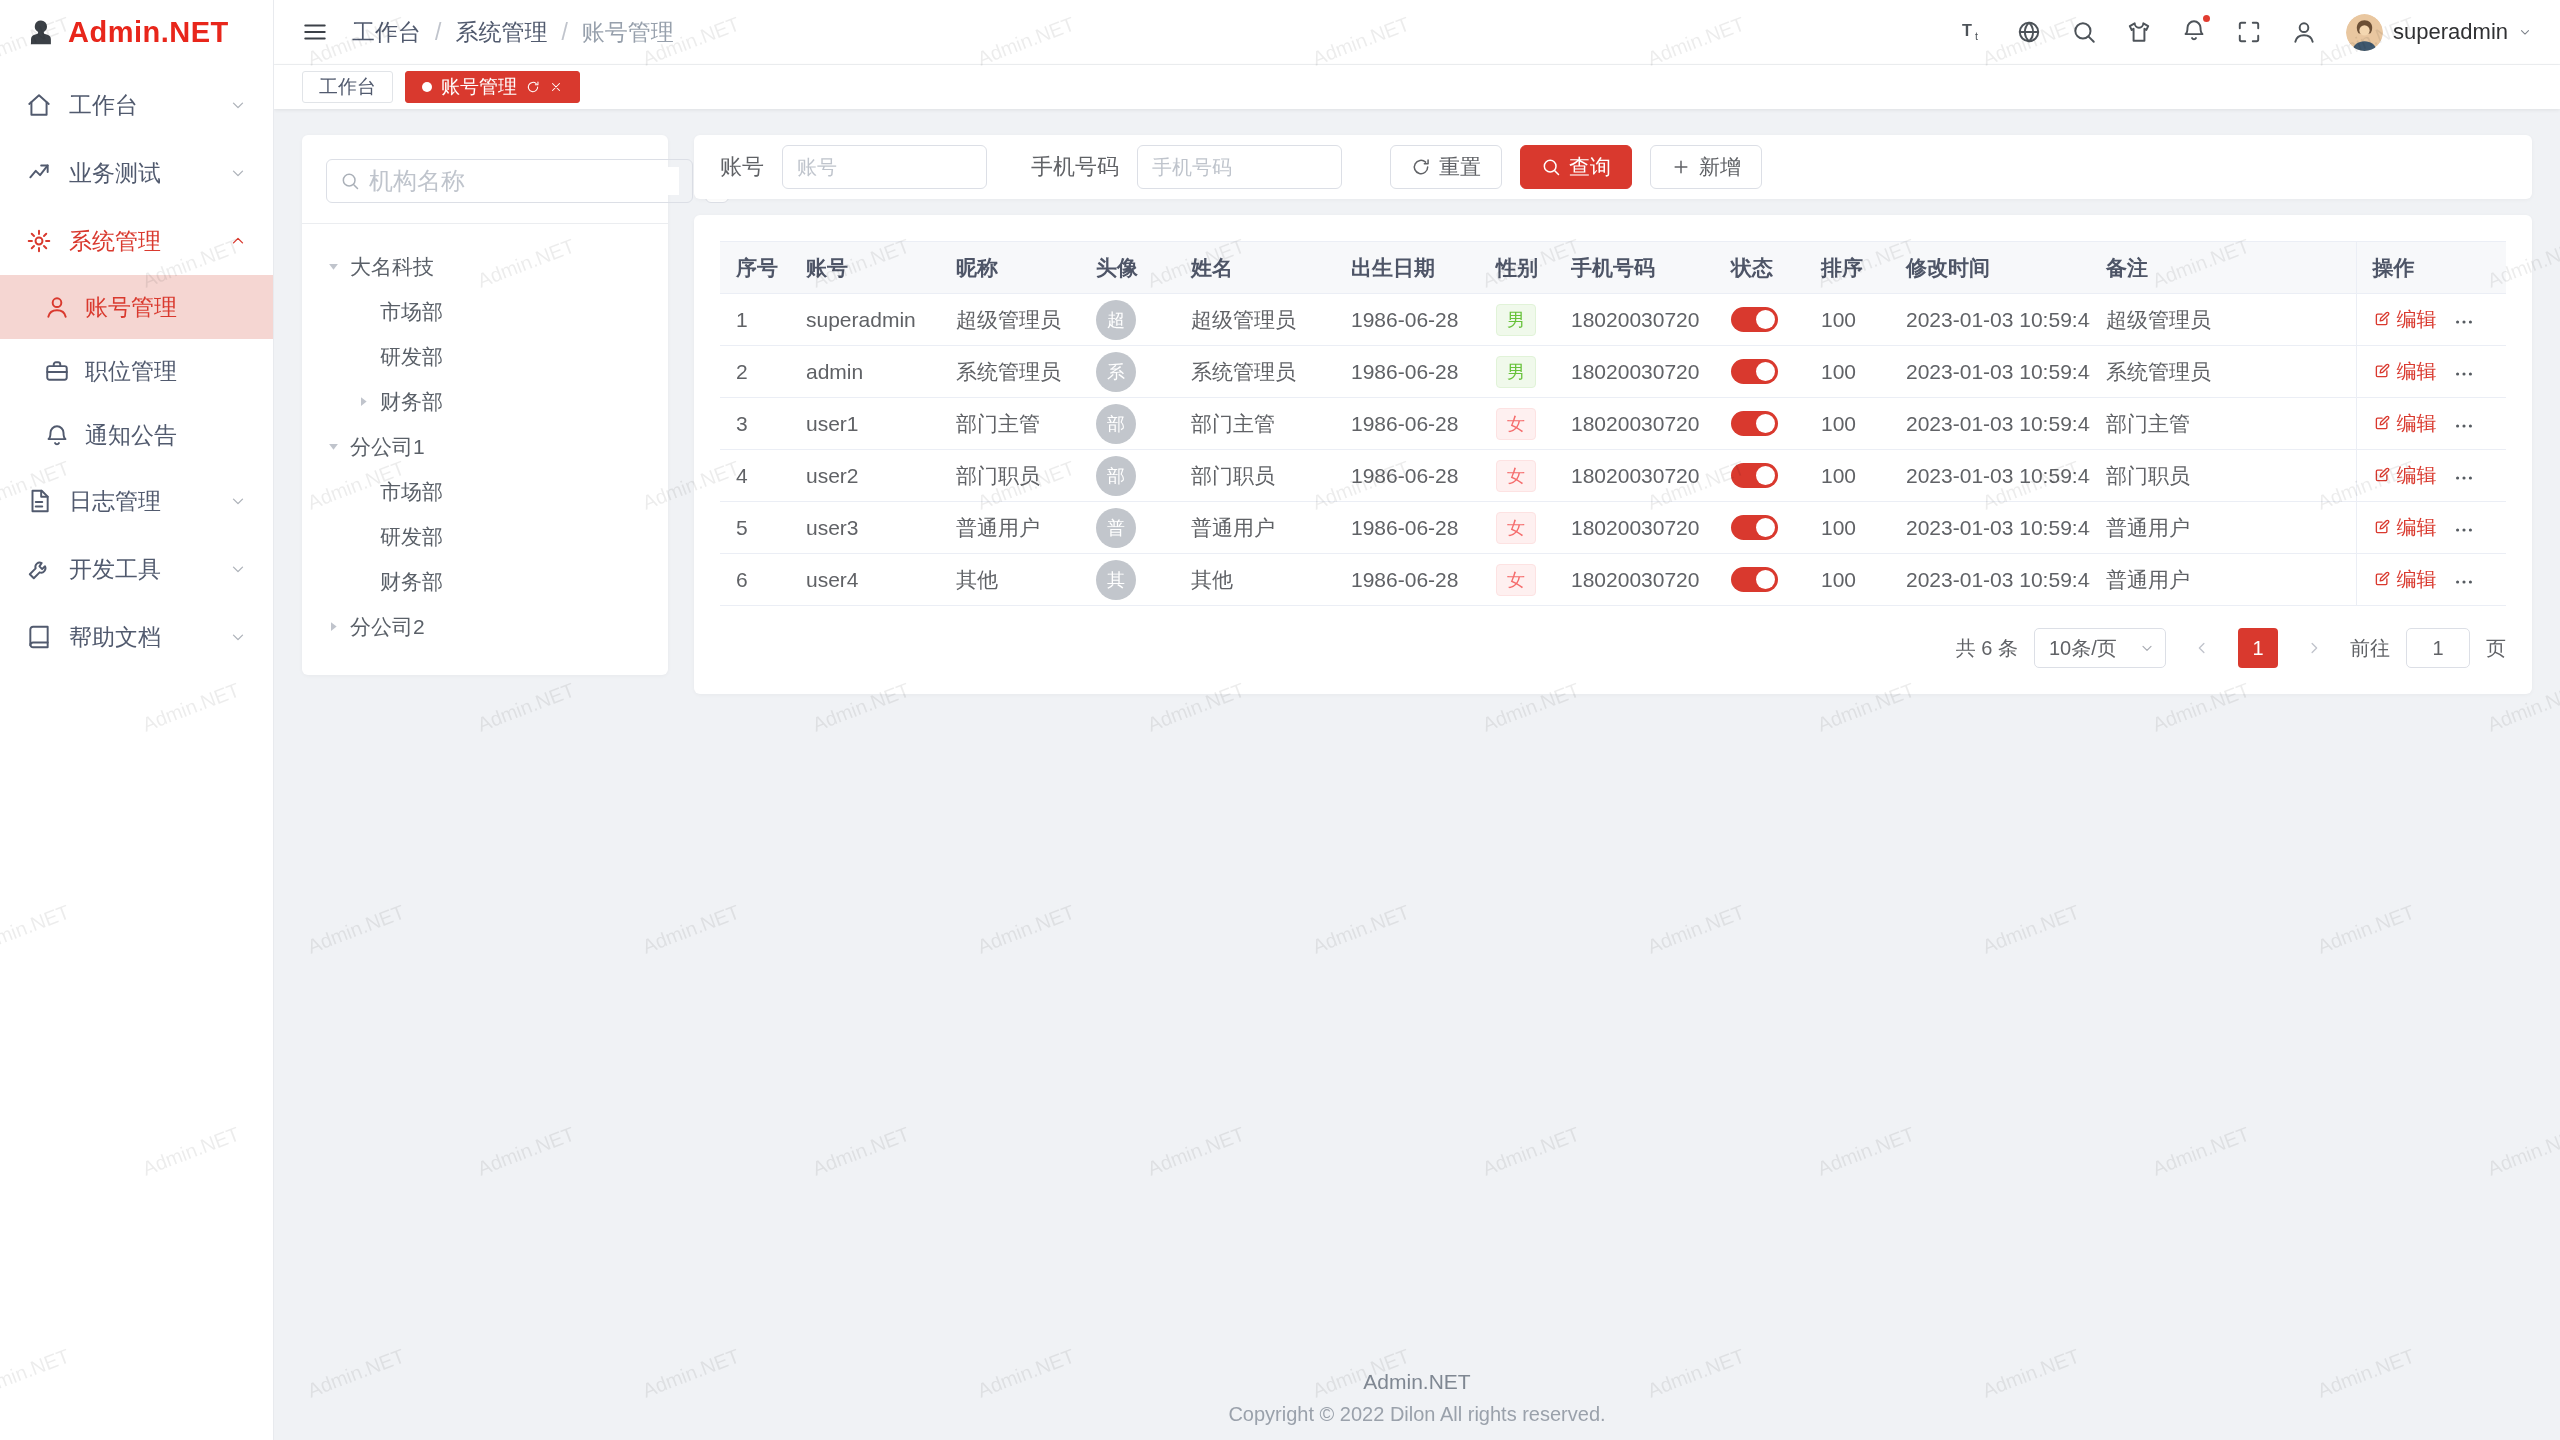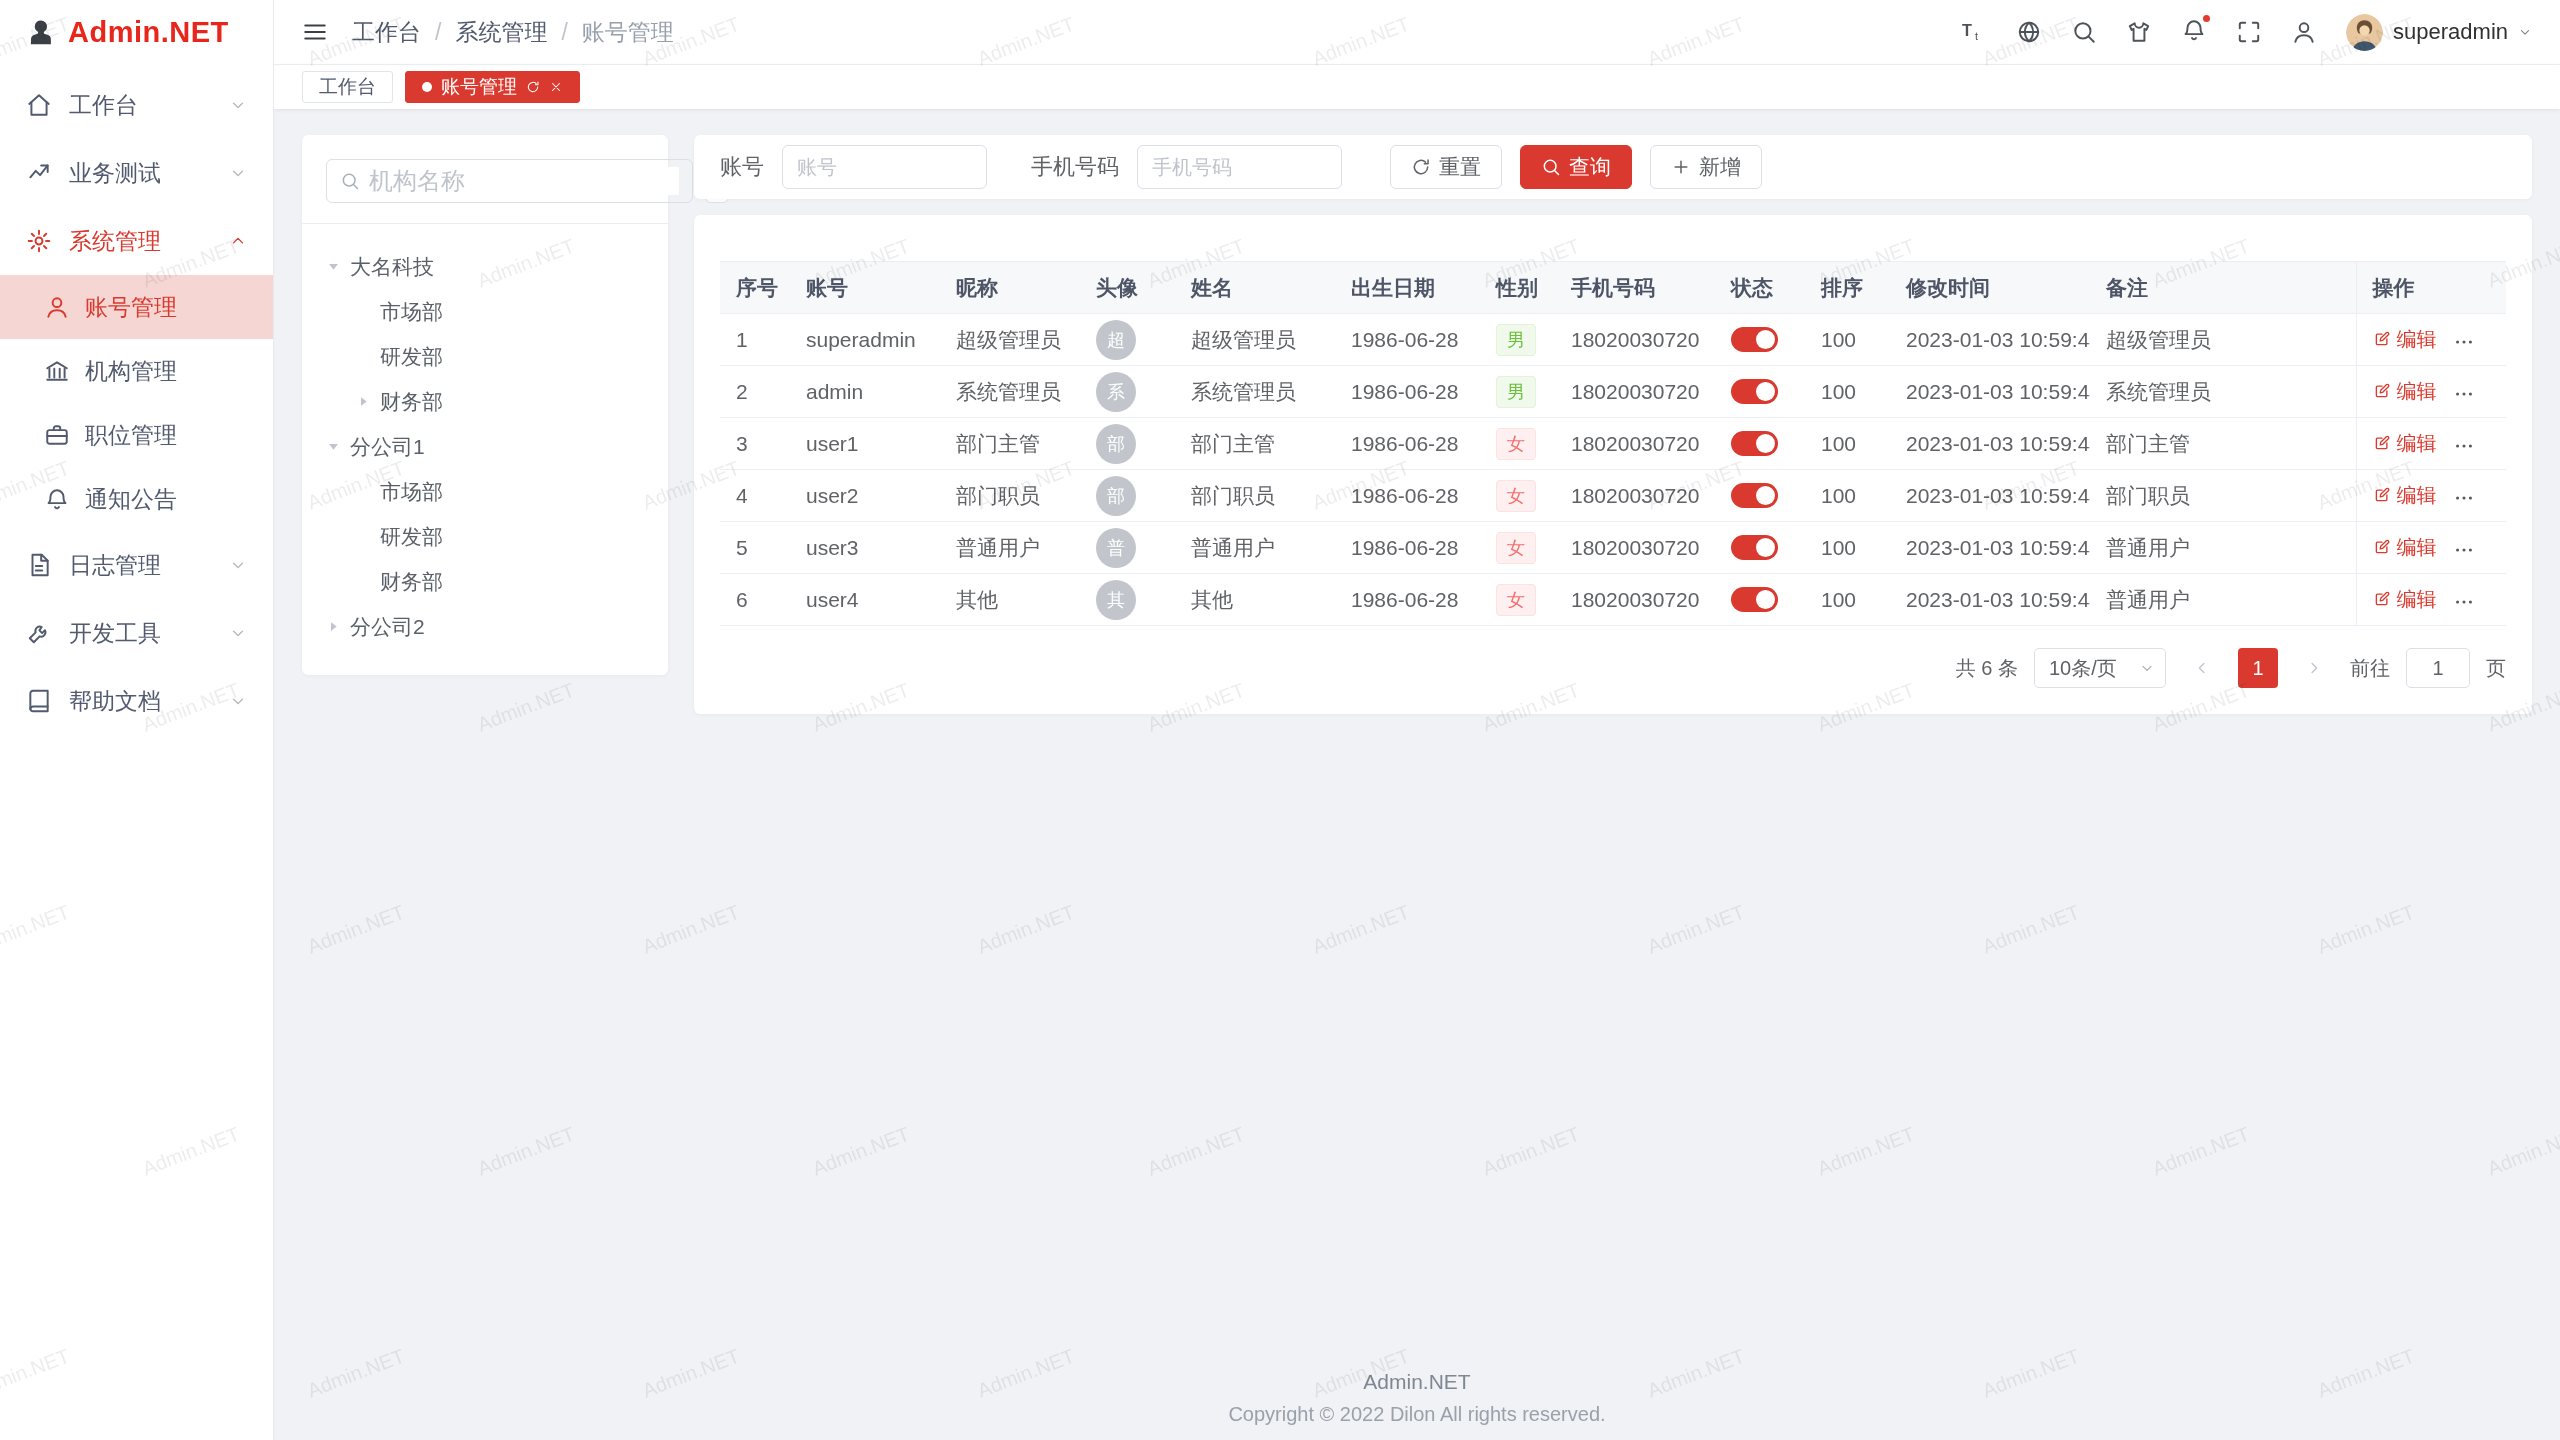--- a/index.html
+++ b/index.html
@@ -75,21 +75,21 @@
   .f-label { color:#606266; font-size:22px; }
   .ml-gap { margin-left:26px; }
   .text-input { height:44px; width:205px; border:1px solid #dcdfe6; border-radius:6px; padding:0 14px; font:inherit; font-size:20px; color:#606266; outline:none; background:#fff; }
   .text-input::placeholder { color:#bfc4cc; }
   .btn { height:44px; display:inline-flex; align-items:center; gap:8px; padding:0 20px; border:1px solid #dcdfe6; border-radius:6px; background:#fff; color:#606266; font-size:21px; cursor:pointer; font-family:inherit; }
   .btn.primary { background:#d9392e; border-color:#d9392e; color:#fff; }
   .btn-reset { margin-left:30px; }
 
   
   .table-card { padding:26px; }
-  table { width:100%; border-collapse:collapse; font-size:21px; color:#606266; table-layout:fixed;margin-top:20px; }
+  table { width:100%; border-collapse:collapse; font-size:21px; color:#606266; table-layout:fixed; }
   thead th { background:#f7f8fa; border-top:1px solid #ebeef5; border-bottom:1px solid #ebeef5; height:52px; text-align:left; padding:0 16px; color:#4e5567; font-weight:bold; font-size:21px; white-space:nowrap; overflow:hidden; }
   tbody td { border-bottom:1px solid #ebeef5; height:52px; padding:0 16px; white-space:nowrap; overflow:hidden; }
   .op-col { border-left:1px solid #ebeef5; }
   .avatar-circle { width:40px; height:40px; border-radius:50%; background:#c2c6cc; color:#fff; display:flex; align-items:center; justify-content:center; font-size:18px; }
   .tag { display:inline-block; line-height:1; padding:6px 10px; border:1px solid; border-radius:4px; font-size:18px; }
   .tag.male { color:#67c23a; background:#f0f9eb; border-color:#e1f3d8; }
   .tag.female { color:#f56c6c; background:#fef0f0; border-color:#fde2e2; }
   .switch { width:47px; height:25px; border-radius:13px; background:#d9392e; display:inline-block; position:relative; cursor:pointer; vertical-align:middle; }
   .switch .knob { position:absolute; top:3px; right:3px; width:19px; height:19px; border-radius:50%; background:#fff; }
   .edit-link { color:#d9392e; display:inline-flex; align-items:center; gap:6px; margin-right:16px; font-size:20px; cursor:pointer; }
@@ -172,30 +172,20 @@
       </div>
       <div class="submenu">
         <div class="submenu-item active">
           <span class="sz26" data-icon="user">
               <svg viewBox="0 0 24 24" fill="none" stroke="currentColor" stroke-width="1.8" stroke-linecap="round" stroke-linejoin="round">
                 <circle cx="12" cy="8" r="4"></circle>
                 <path d="M4 21c.8-3.8 4-6 8-6s7.2 2.2 8 6"></path>
               </svg>
             </span>
           <span>账号管理</span>
-        </div>
-        <div class="submenu-item">
-          <span class="sz26" data-icon="bank">
-              <svg viewBox="0 0 24 24" fill="none" stroke="currentColor" stroke-width="1.8" stroke-linecap="round" stroke-linejoin="round">
-                <path d="M3 9.5L12 4l9 5.5"></path>
-                <path d="M5 10v8M9.5 10v8M14.5 10v8M19 10v8"></path>
-                <path d="M3 20h18"></path>
-              </svg>
-            </span>
-          <span>机构管理</span>
         </div>
         <div class="submenu-item">
           <span class="sz26" data-icon="briefcase">
               <svg viewBox="0 0 24 24" fill="none" stroke="currentColor" stroke-width="1.8" stroke-linecap="round" stroke-linejoin="round">
                 <rect x="3" y="7.5" width="18" height="12.5" rx="2"></rect>
                 <path d="M9 7.5V6a2 2 0 012-2h2a2 2 0 012 2v1.5M3 13h18"></path>
               </svg>
             </span>
           <span>职位管理</span>
         </div>

